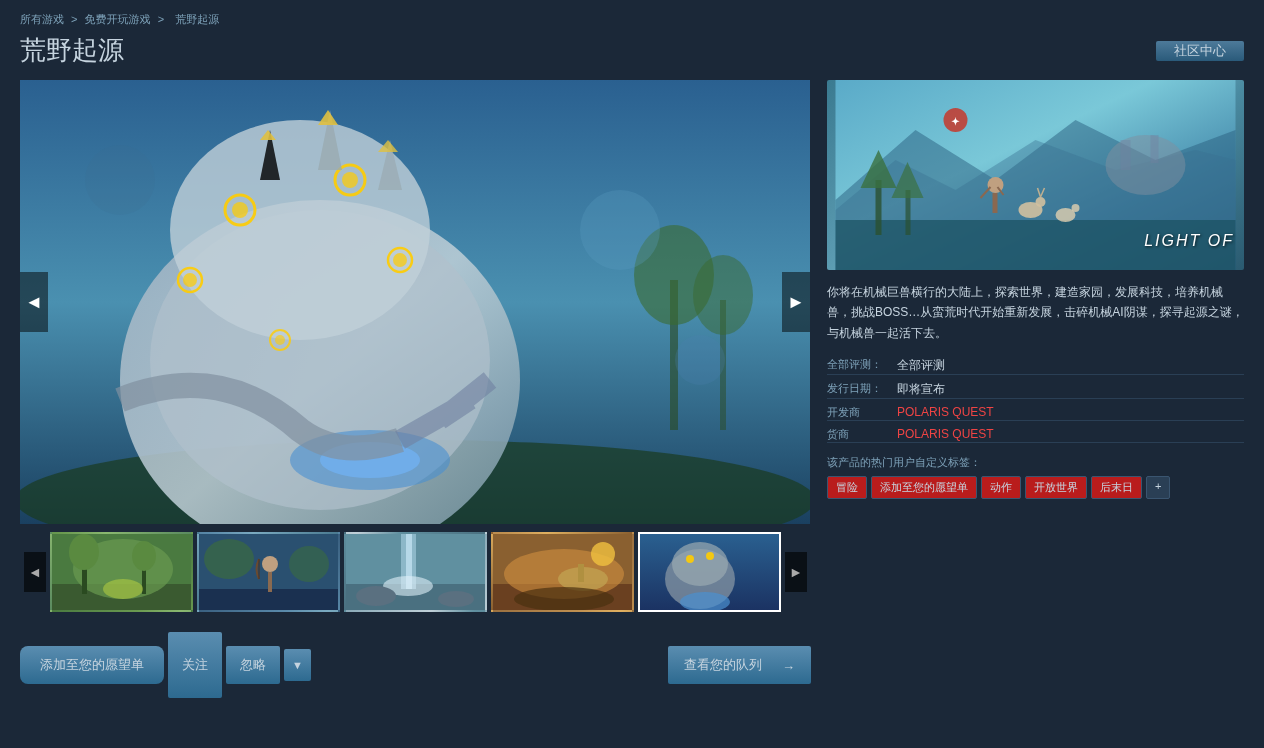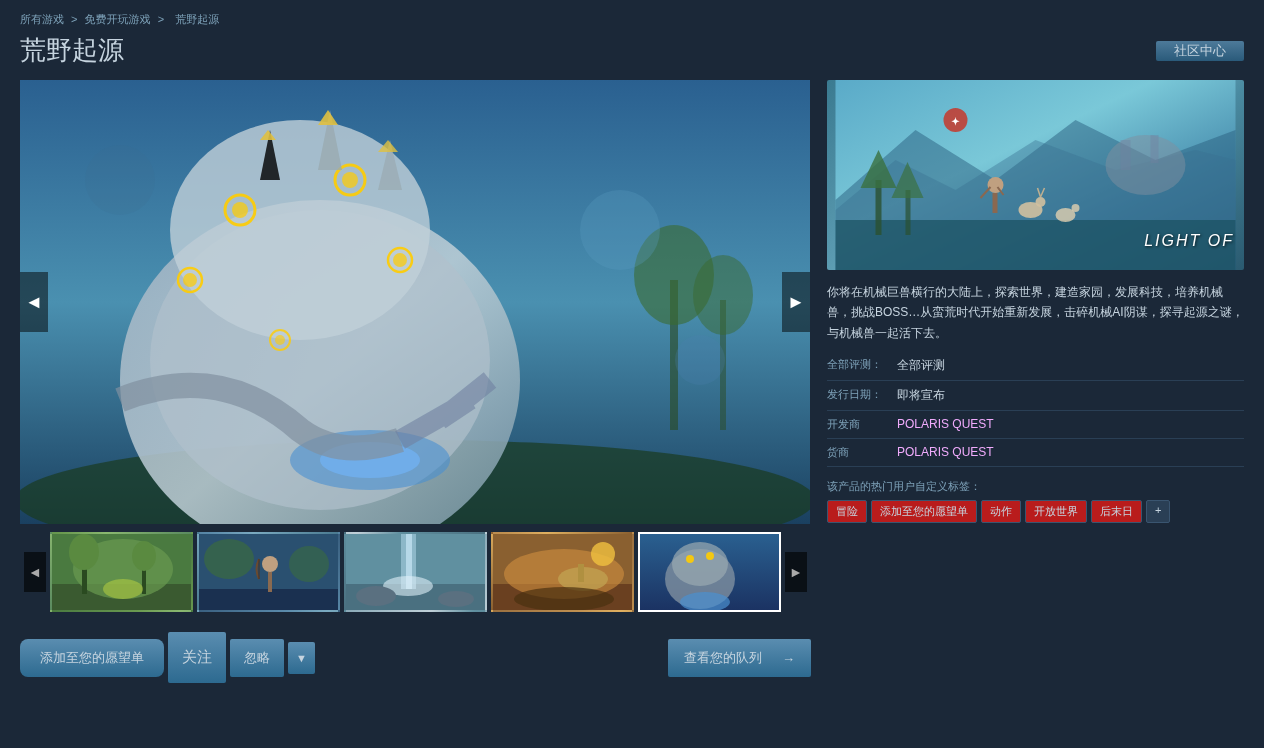--- a/index.html
+++ b/index.html
@@ -170,22 +170,22 @@
       padding: 10px 20px;
       font-size: 13px;
       cursor: pointer;
       border-radius: 8px;
     }
 
     .btn-follow {
       background: linear-gradient(to bottom, #5a8db0, #2d6a90);
       color: #c6d4df;
       border: none;
-      padding: 16px 14px;
-      font-size: 15px;
+      padding: 24px 14px;
+      font-size: 13px;
       cursor: pointer;
       border-radius: 2px;
     }
 
     .btn-ignore {
       background: linear-gradient(to bottom, #5a8db0, #2d6a90);
       color: #c6d4df;
       border: none;
       padding: 10px 14px;
       font-size: 13px;
@@ -266,36 +266,35 @@
     .info-table {
       width: 100%;
       font-size: 12px;
       margin-bottom: 12px;
     }
 
     .info-row {
       display: flex;
       margin-bottom: 6px;
       border-bottom: 1px solid #2a3f55;
-      padding-bottom: 6px;
     }
 
     .info-label {
       color: #7da1b8;
       flex: 0 0 70px;
       font-size: 11px;
     }
 
     .info-value {
       color: #c6d4df;
       flex: 1;
     }
 
     .info-link {
-      color: #f0abfc;
+      color: #ef4444;
       cursor: pointer;
       text-decoration: none;
     }
 
     .tags-section {
       font-size: 11px;
     }
 
     .tags-label {
       color: #7da1b8;

